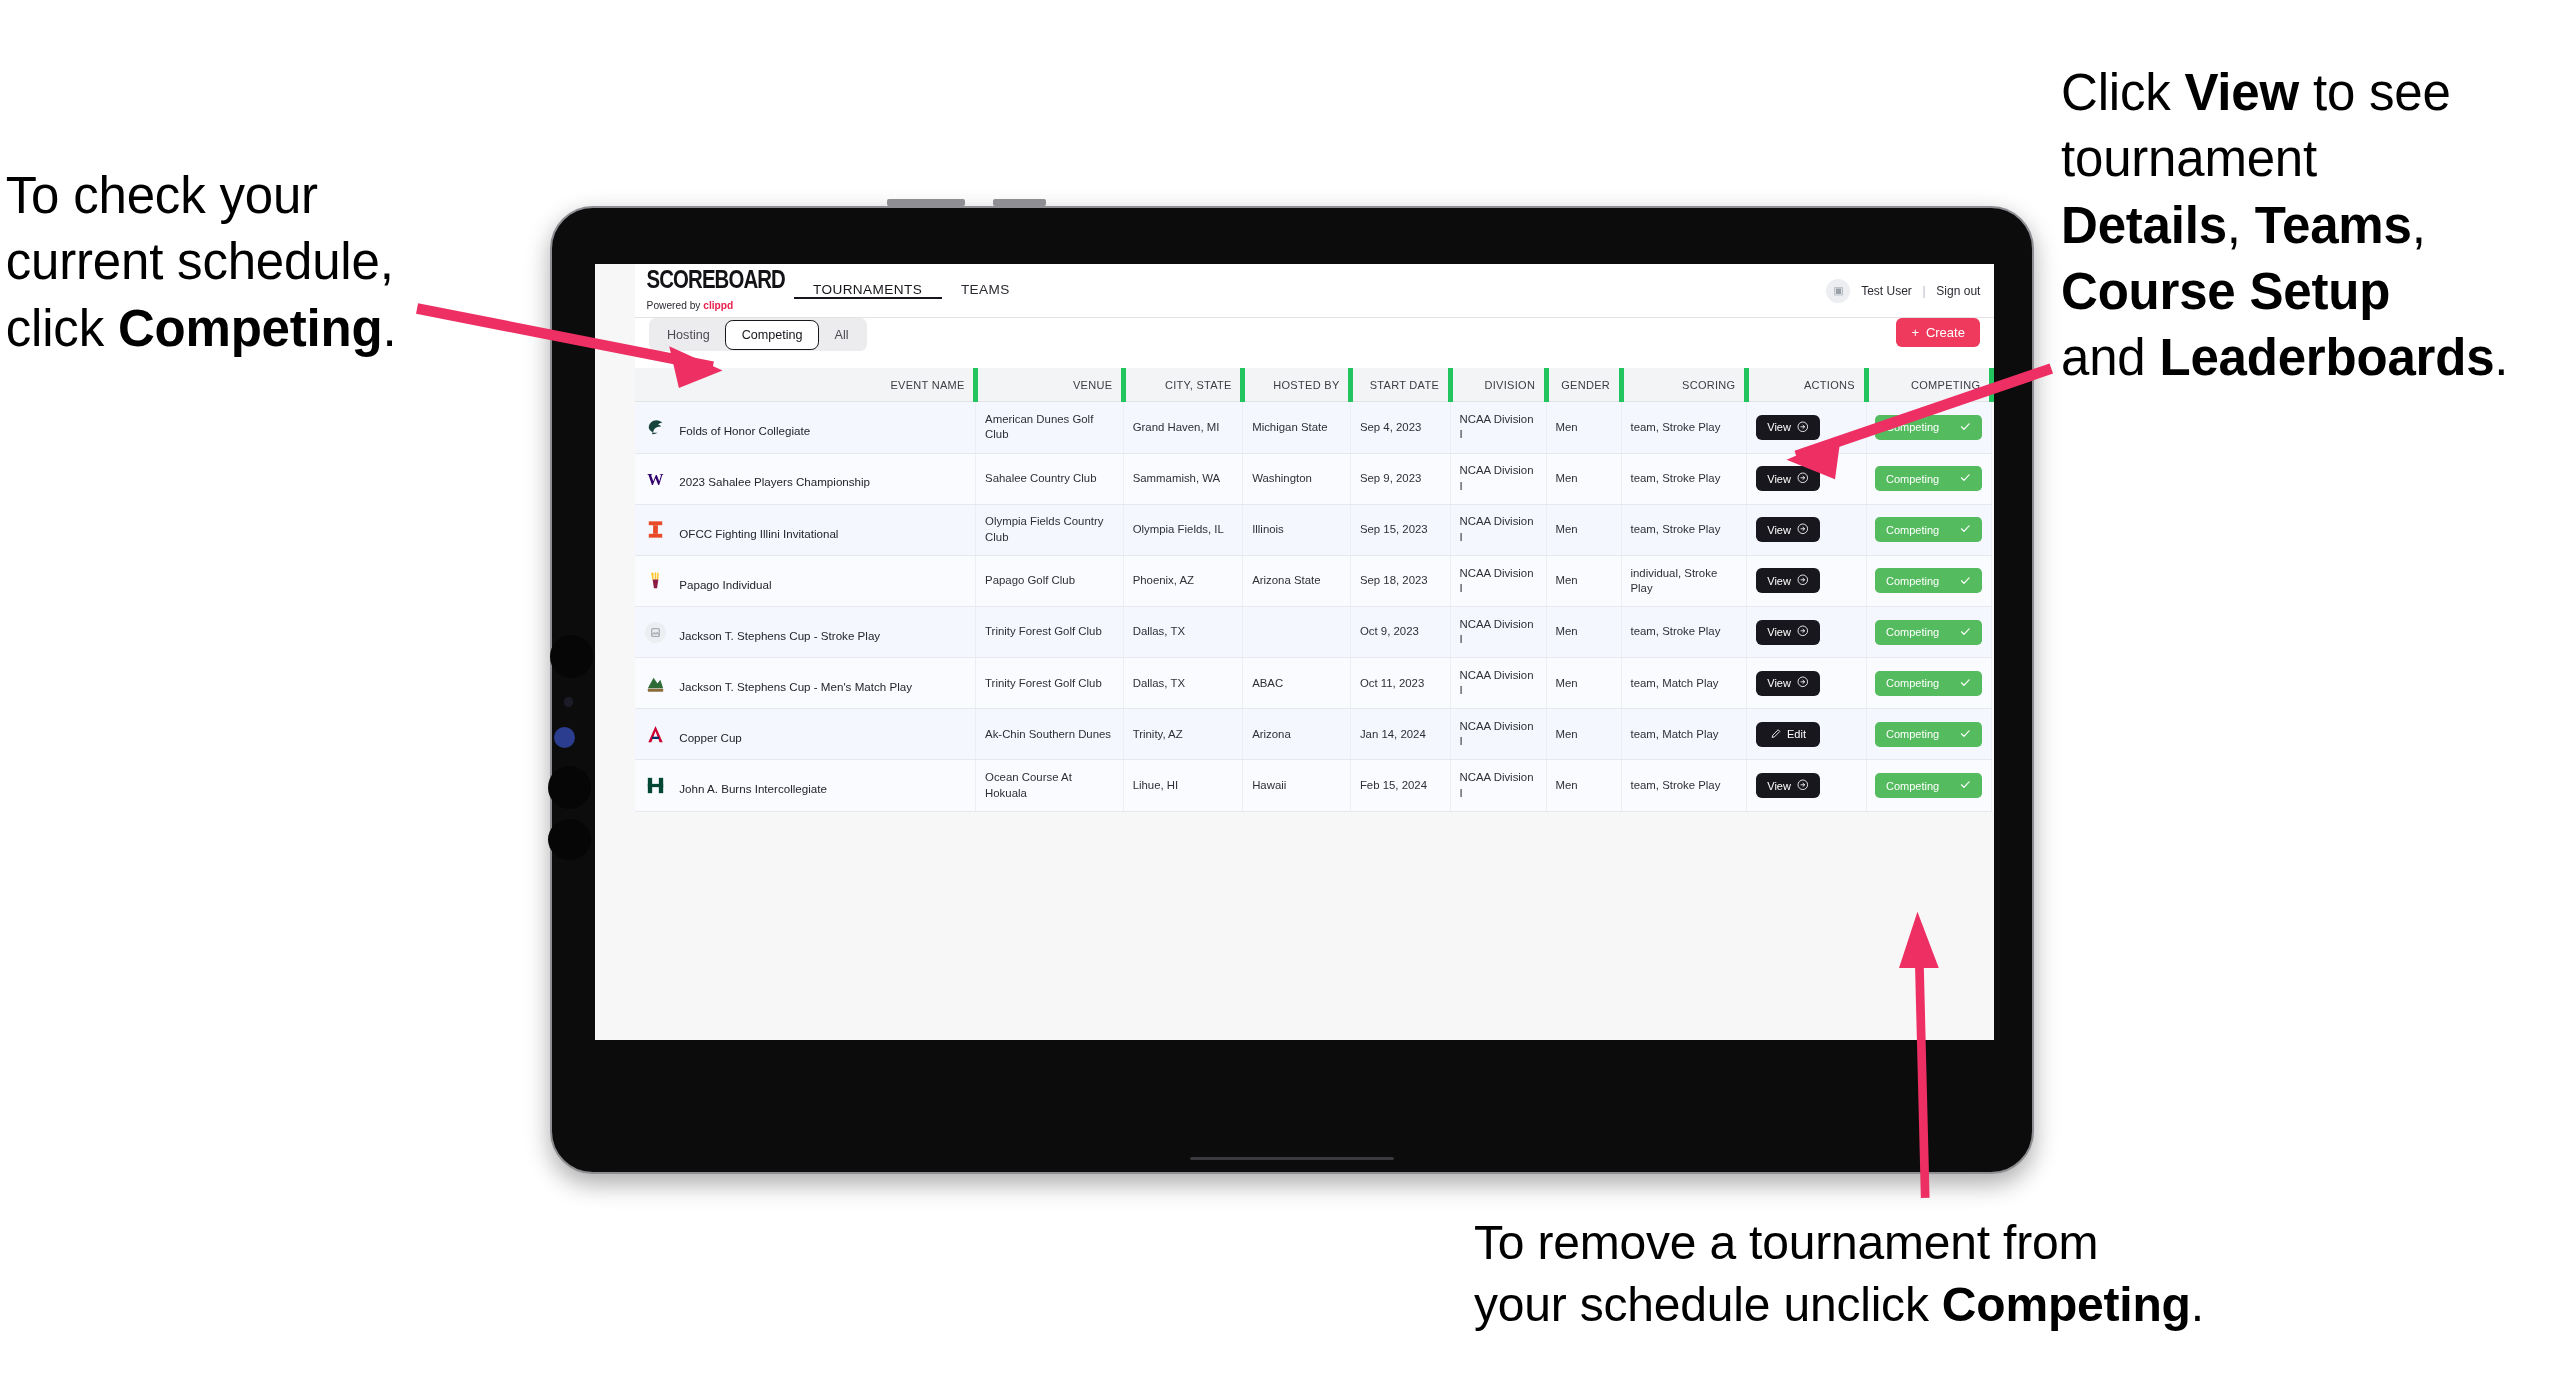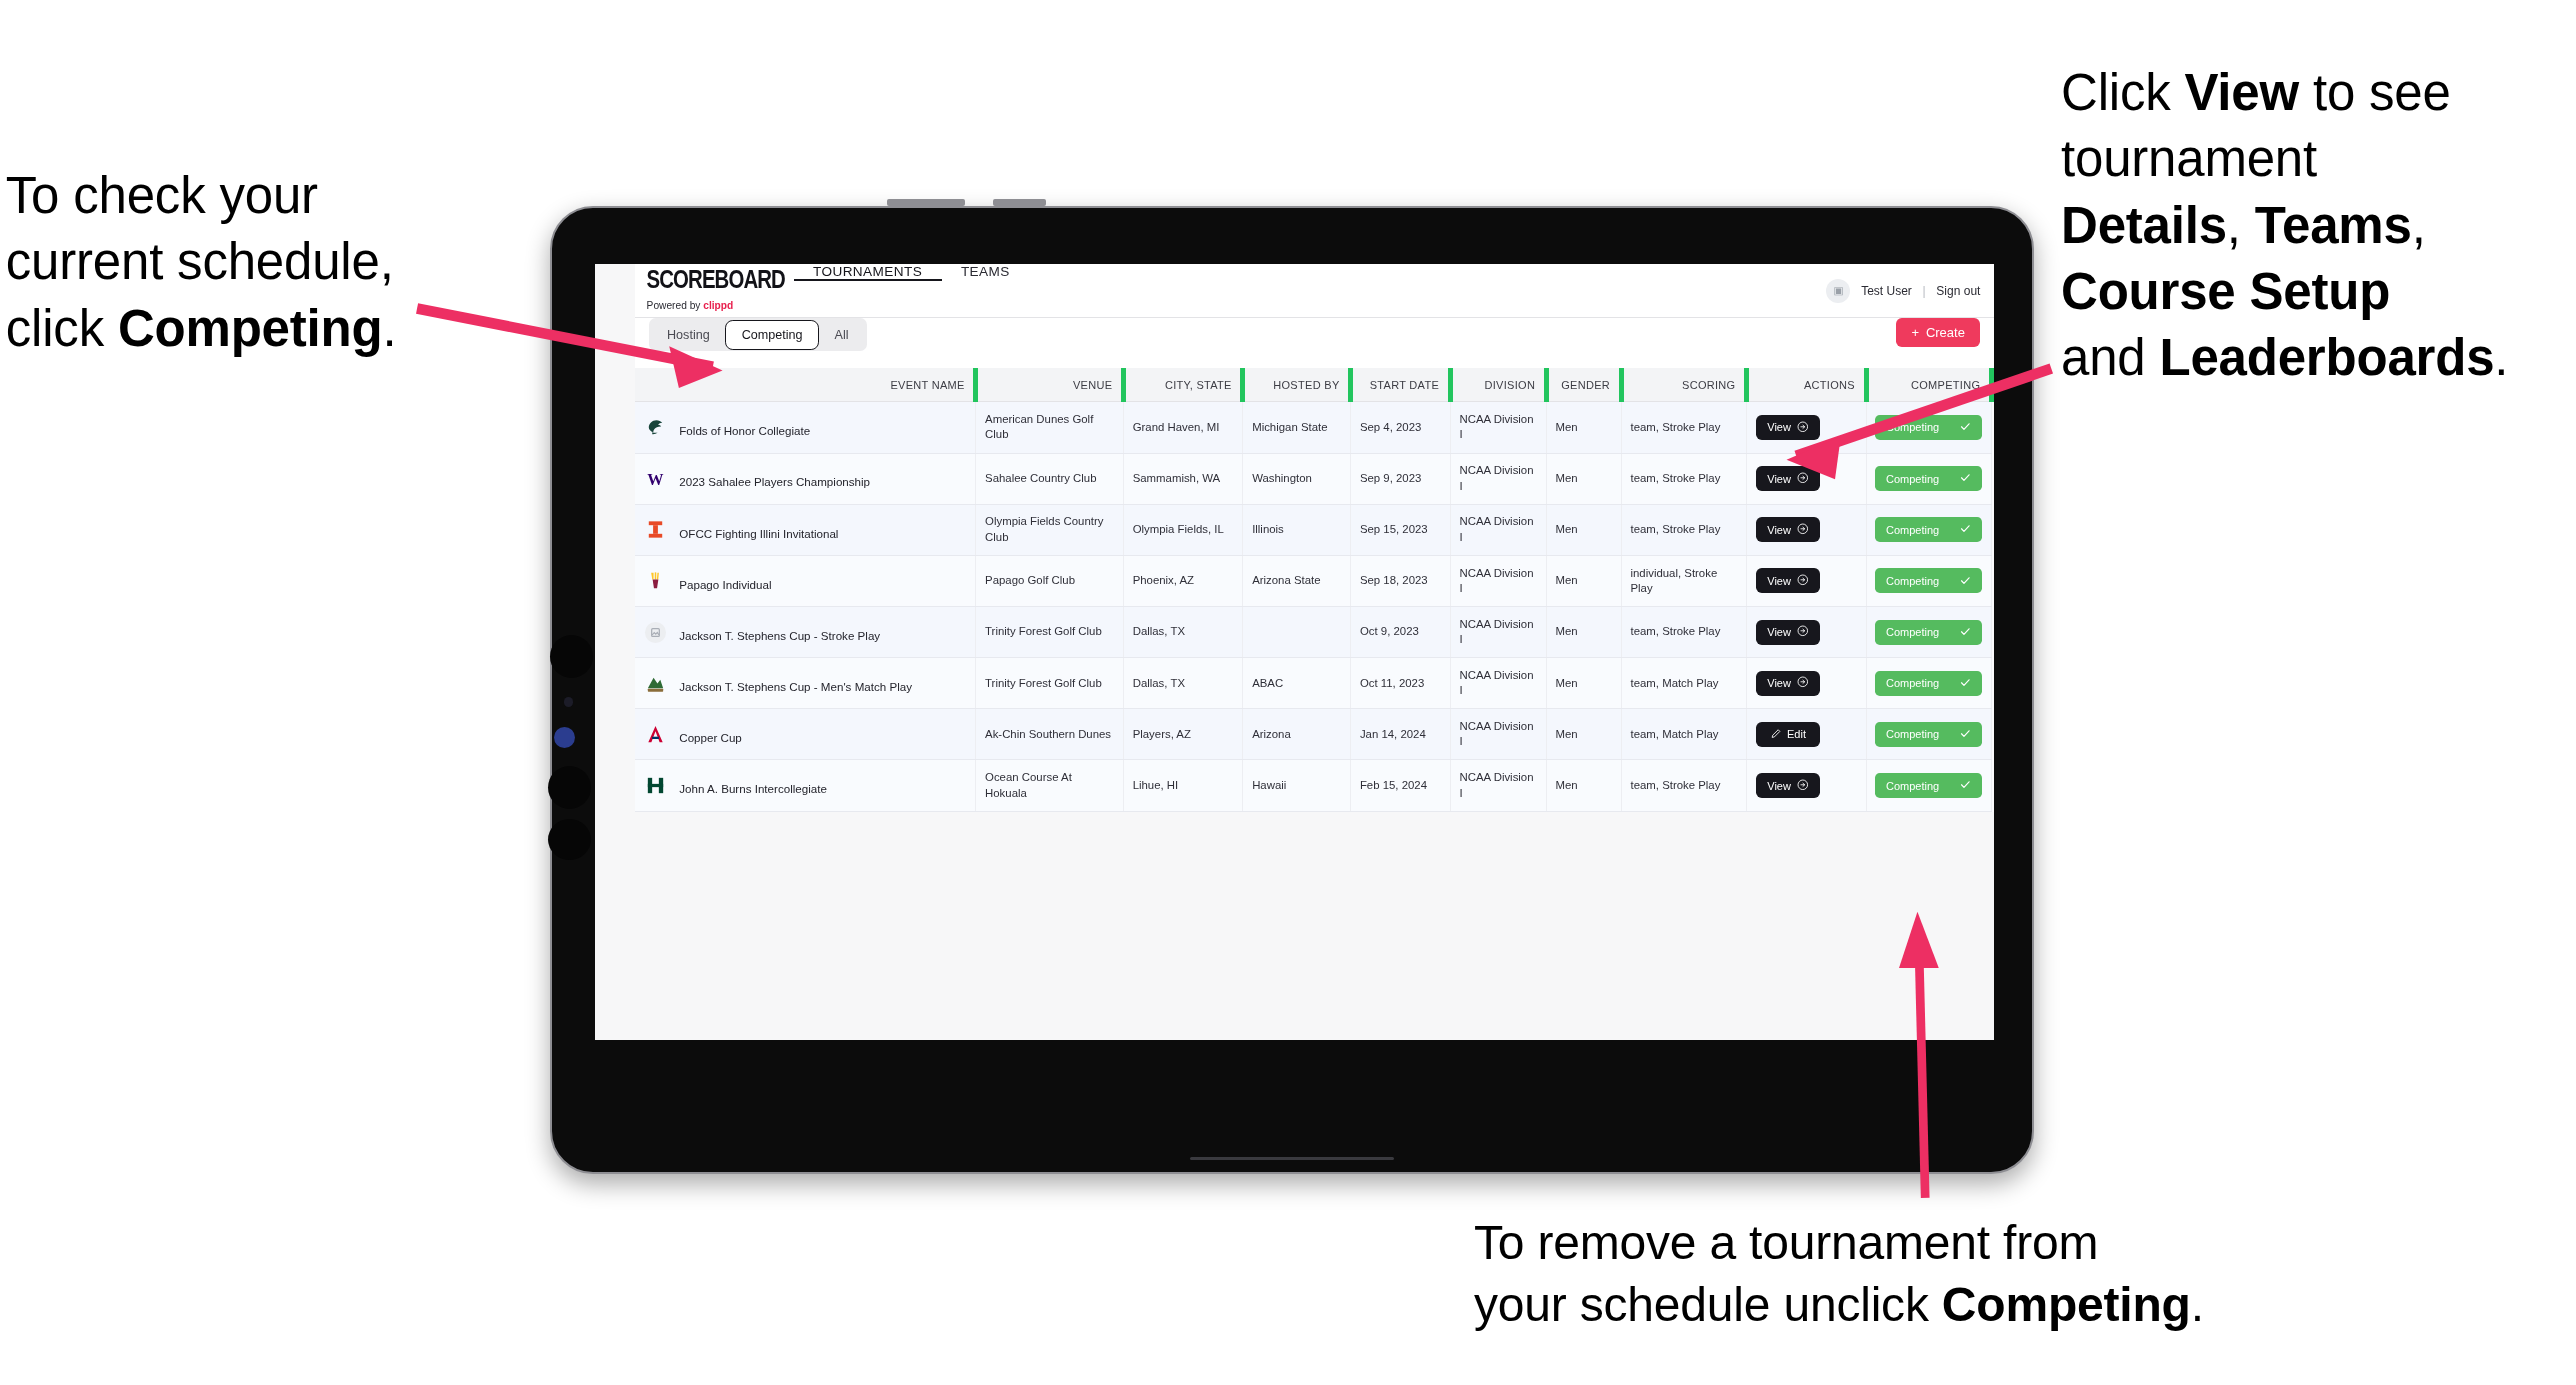--- a/index.html
+++ b/index.html
@@ -63,21 +63,21 @@
   }
   .brand { width: 145px; display:flex; flex-direction:column; justify-content:center; padding-left: 11.6px; }
   .brand-title {
     font-family:"Liberation Sans", sans-serif;
     font-weight: 800; font-size: 20.4px; letter-spacing: -0.9px;
     color: #121217; line-height: 1;
     transform: scaleY(1.22); transform-origin: left center;
   }
   .brand-sub { font-size: 10.2px; color:#2b2b33; margin-top: 8.7px; }
   .brand-sub .clippd { color:#e8204e; font-weight:700; }
-  .nav { display:flex; align-items:flex-start; margin-left: 13.6px; }
+  .nav { display:flex; align-items:center; margin-left: 13.6px; }
   .nav-item {
     display:flex; align-items:center; padding: 0 19.4px;
     font-size: 13.6px; color:#2b2b33; letter-spacing: 0.4px;
     border-bottom: 2.9px solid transparent; cursor:pointer;
   }
   .nav-item.active { border-bottom-color:#16161c; color:#16161c; }
   .header-spacer { flex: 1; }
   .user-area { display:flex; align-items:center; gap:10.7px; padding-right: 13.6px; }
   .avatar {
     width: 24px; height: 24px; border-radius:50%; background:#eceef1;
@@ -463,21 +463,21 @@
                     <span class="team-logo">
                       <svg viewBox="0 0 24 24" width="23" height="23">
                         <path d="M12 3 L19.5 20 H16.3 L12 8.6 L7.7 20 H4.5z" fill="#CC0033"></path>
                         <rect x="8.4" y="14.3" width="7.2" height="2.4" fill="#003366"></rect>
                       </svg>
                     </span>
                     <span class="ev-name">Copper Cup</span>
                   </div>
                 </td>
                 <td>Ak-Chin Southern Dunes</td>
-                <td>Players, AZ</td>
+                <td>Trinity, AZ</td>
                 <td>Arizona</td>
                 <td>Jan 14, 2024</td>
                 <td>NCAA Division I</td>
                 <td>Men</td>
                 <td>team, Match Play</td>
                 <td><button class="btn-dark">
                     <span><svg width="11.6" height="11.6" viewBox="0 0 16 16">
                         <path d="M11.3 2.4l2.3 2.3-7.6 7.6-3 .7.7-3z" fill="none" stroke="#fff" stroke-width="1.2" stroke-linejoin="round"></path>
                       </svg></span>
                     <span>Edit</span>

